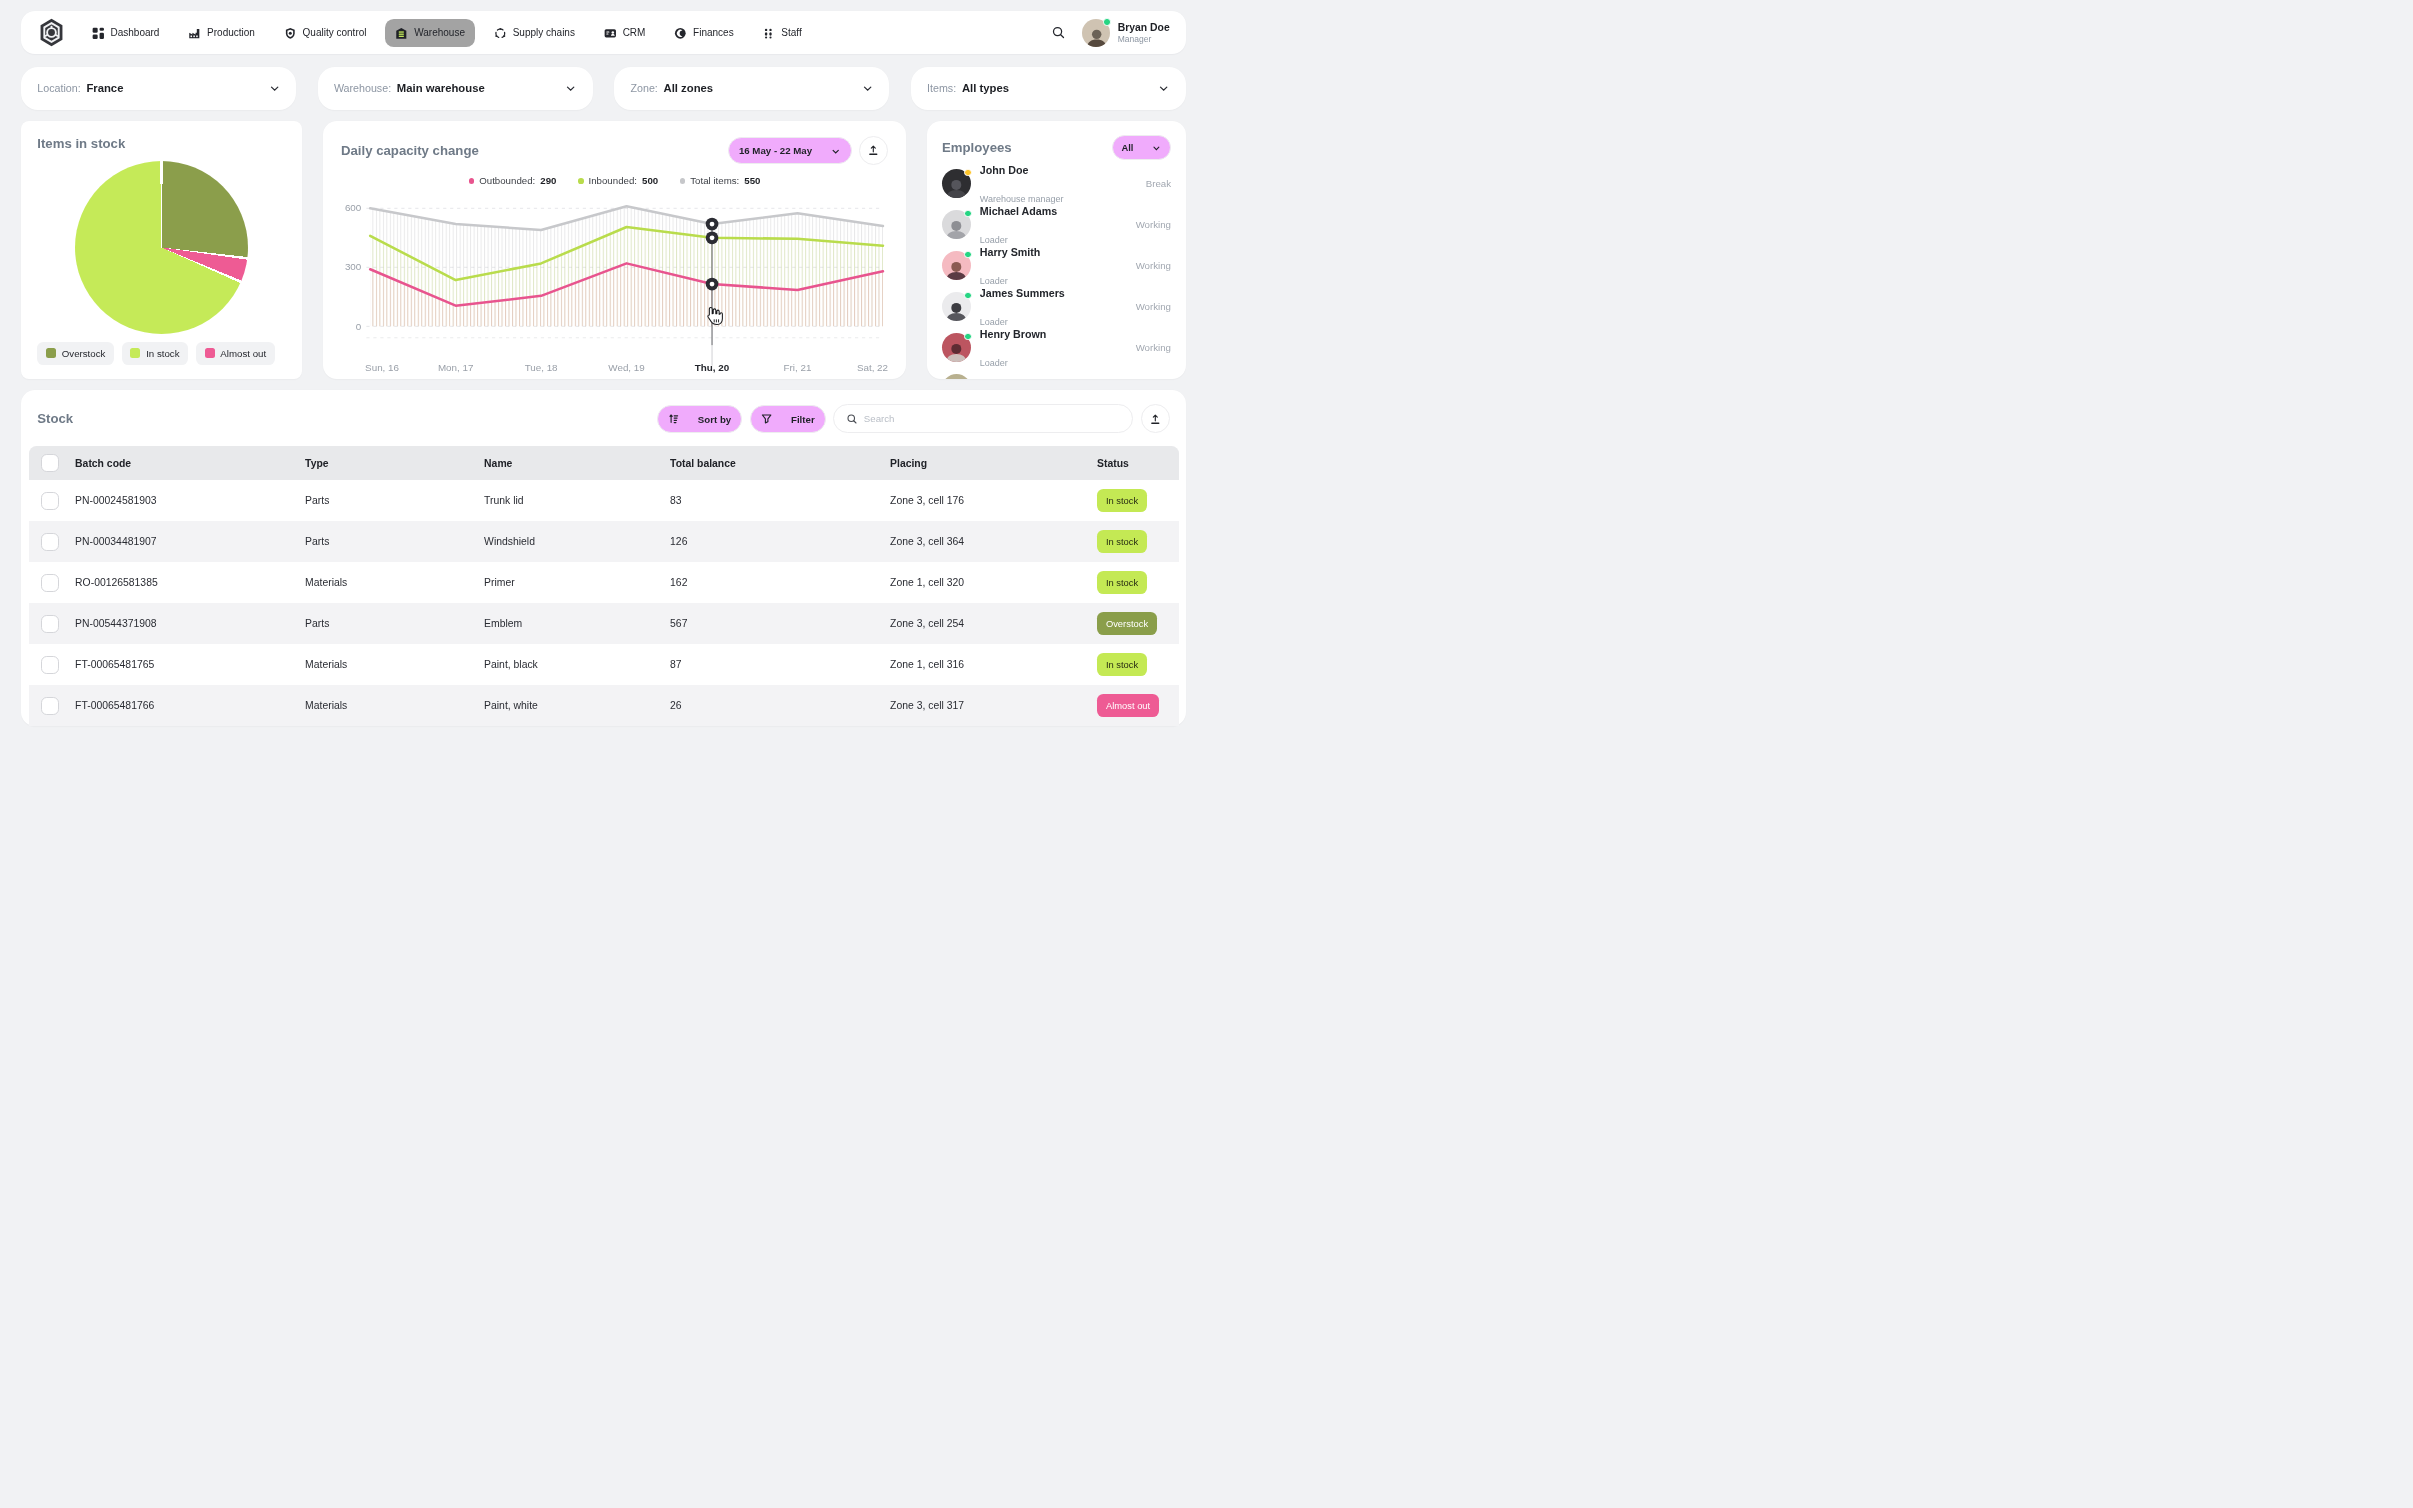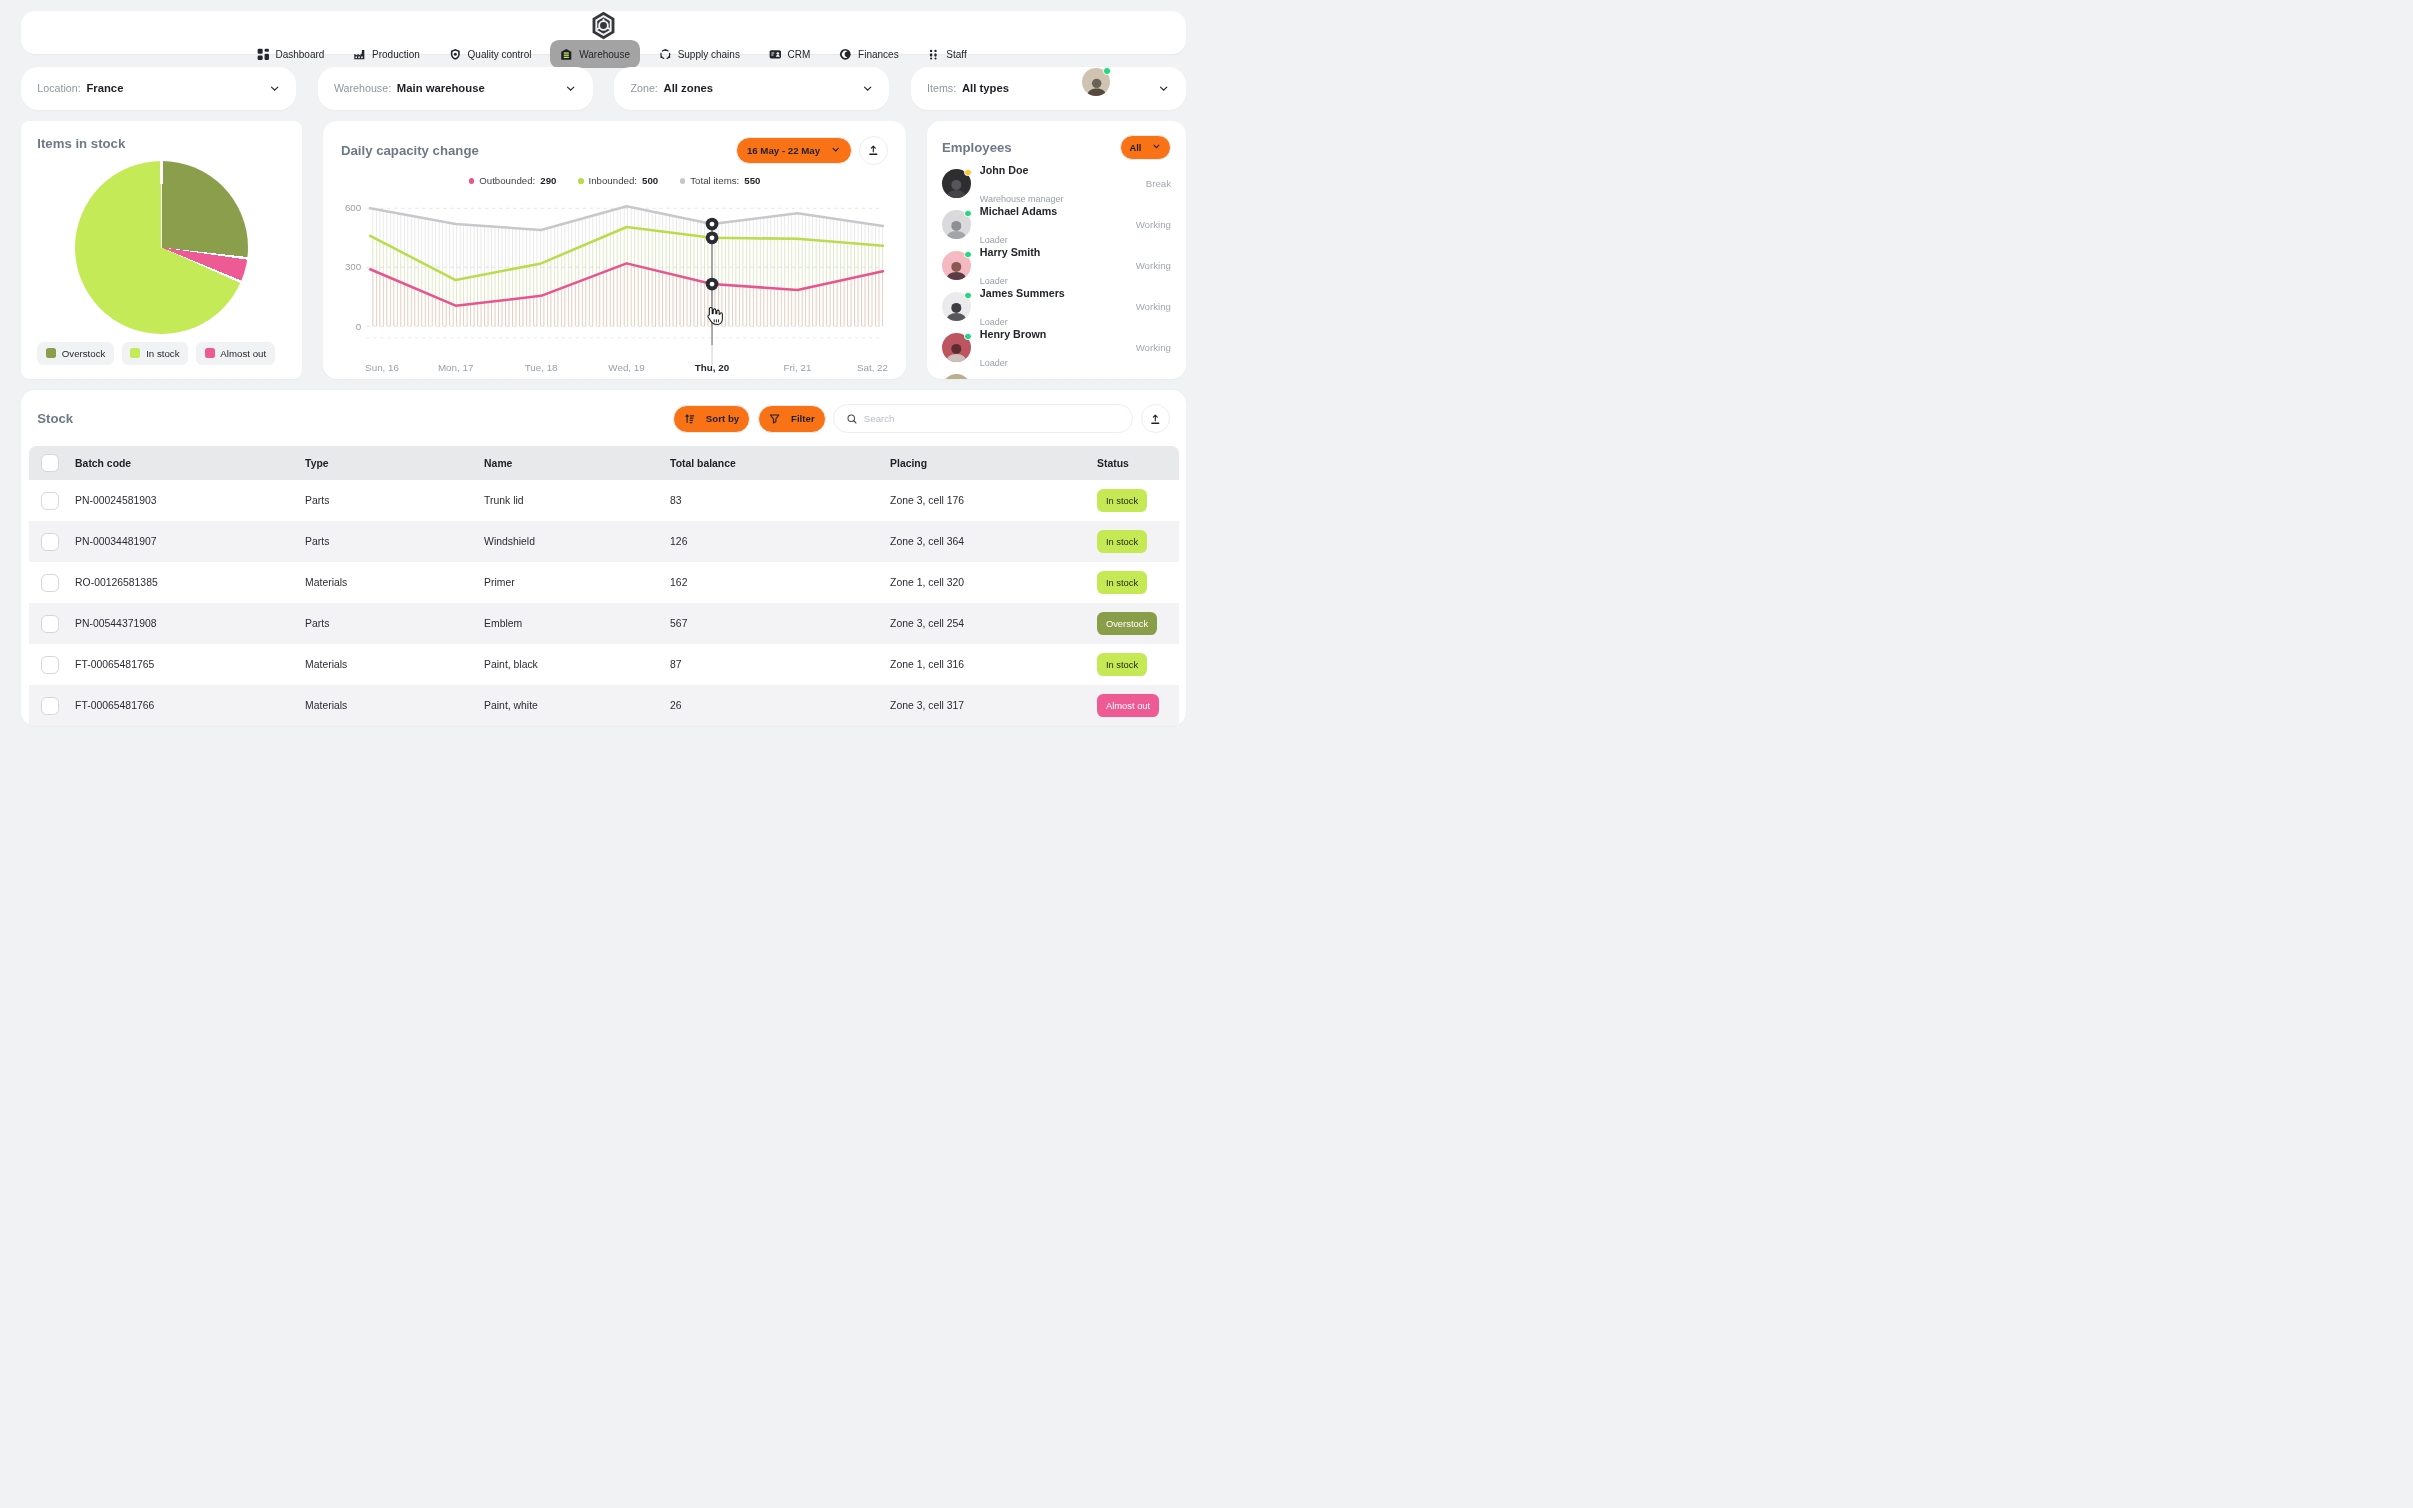--- a/index.html
+++ b/index.html
@@ -4,21 +4,21 @@
 <style>
   * { margin:0; padding:0; box-sizing:border-box; }
   html,body { width:1207px; height:754px; overflow:hidden; }
   body { background:#f1f2f4; font-family:"Liberation Sans", sans-serif; color:#25272e; }
 
   .page { width:1207px; height:754px; position:relative; }
 
   
   .topbar { margin:11.3px 21px 0; height:43px; background:#fff; border-radius:14px;
             display:flex; align-items:center; padding:0 16.3px;
-            box-shadow:0 0.6px 1.3px rgba(16,24,40,.04);flex-direction:column; }
+            box-shadow:0 0.6px 1.3px rgba(16,24,40,.04); }
   .logo { width:28px; height:30px; display:flex; align-items:center; justify-content:center; cursor:pointer; }
   .menu { display:flex; align-items:center; gap:8.8px; margin-left:16.3px; }
   .menu-item { display:flex; align-items:center; gap:6.3px; padding:7.5px 10px; border-radius:8.8px;
                font-size:10px; font-weight:500; color:#24262c; cursor:pointer; white-space:nowrap; }
   .menu-item svg { width:12.6px; height:12.6px; flex:0 0 auto; }
   .menu-item.active { background:#a3a3a3; }
   .topbar-right { margin-left:auto; display:flex; align-items:center; gap:16px; }
   .search-btn { width:15px; height:15px; cursor:pointer; color:#24262c; }
   .user { display:flex; align-items:center; gap:7.5px; cursor:pointer; }
   .avatar-wrap { position:relative; width:28px; height:28px; }
@@ -44,21 +44,21 @@
   .pie-card { padding:15px 16.3px 14px; display:flex; flex-direction:column; overflow:hidden;border-radius:8px; }
   .pie { width:173px; height:173px; border-radius:50%; margin:10px auto 0; }
   .pie-legend { margin-top:auto; display:flex; gap:7.5px; }
   .chip { display:flex; align-items:center; gap:5.7px; background:#f1f2f4; border-radius:6.3px;
           padding:6.3px 8.8px; font-size:9.7px; color:#26282e; }
   .chip .sw { width:10px; height:10px; border-radius:2.5px; }
 
   .chart-card { padding:15px 17.6px 8.8px; display:flex; flex-direction:column; overflow:hidden; }
   .chart-head { display:flex; align-items:center; }
   .chart-head-right { margin-left:auto; display:flex; align-items:center; gap:7.5px; }
-  .pill { display:flex; align-items:flex-start; gap:11px; border:0.9px solid #ededef; background:#f97316;
+  .pill { display:flex; align-items:flex-end; gap:19px; border:0.9px solid #ededef; background:#f0abfc;
           border-radius:14px; padding:7px 10px; font-size:9.7px; font-weight:600; color:#1f2127; cursor:pointer; white-space:nowrap; }
   .round-btn { width:29px; height:29px; border-radius:50%; border:0.9px solid #ededef; background:#fff;
                display:flex; align-items:center; justify-content:center; cursor:pointer; color:#1f2127; }
   .cap-legend { display:flex; justify-content:center; gap:21.4px; margin-top:10px; }
   .cap-item { display:flex; align-items:center; gap:5px; font-size:9.7px; color:#3c3f45; }
   .cap-item .dot { width:5.7px; height:5.7px; border-radius:50%; }
   .cap-item b { color:#1d1f24; font-weight:700; }
   #capacity-chart { flex:1; margin-top:1.3px; }
 
   .employees-card { padding:14px 15px; display:flex; flex-direction:column; overflow:hidden; }

